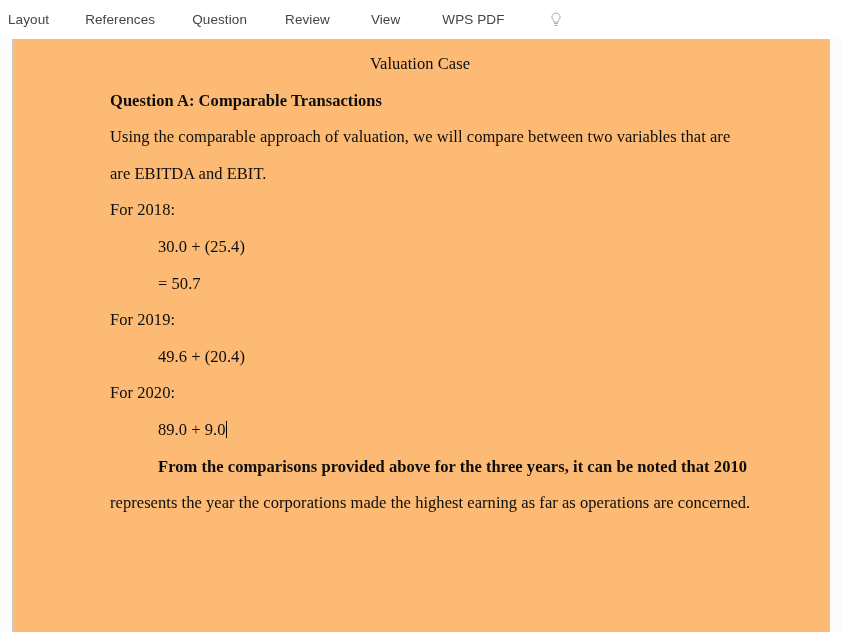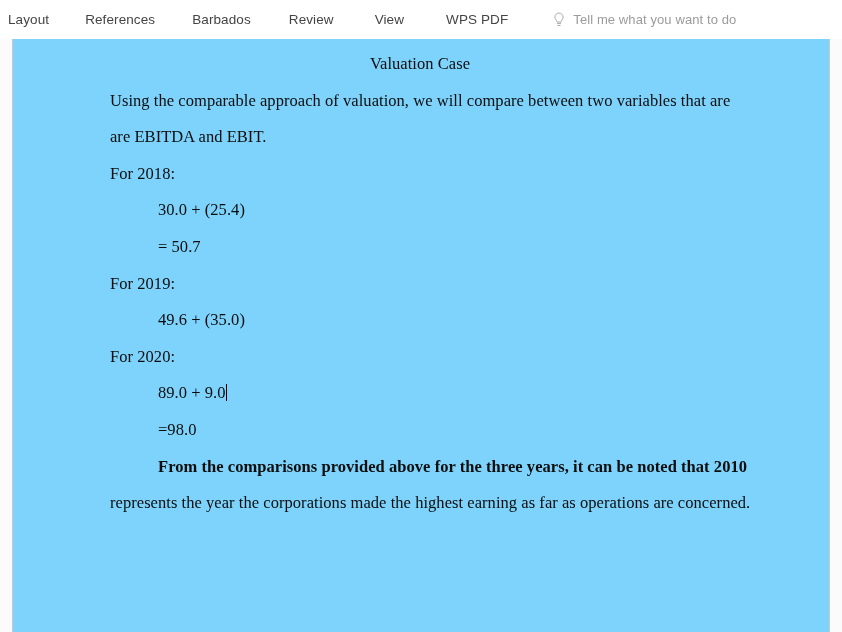--- a/index.html
+++ b/index.html
@@ -79,21 +79,21 @@
     letter-spacing: 0.1px;
   }
 
   
   .page-surface {
     position: absolute;
     left: 0;
     top: 39px;
     width: 842px;
     height: 593px;
-    background: #7dd3fc;
+    background: #fdba74;
     overflow: hidden;
   }
 
   
   .page-edge {
     position: absolute;
     top: 0;
     width: 1px;
     height: 593px;
     background: #c9c9cc;
@@ -162,65 +162,64 @@
   }
 </style>
 </head>
 <body>
 
 <div id="app">
 
   <div class="ribbon-tabs">
     <div class="ribbon-tab tab-layout">Layout</div>
     <div class="ribbon-tab tab-references">References</div>
-    <div class="ribbon-tab tab-mailings">Barbados</div>
+    <div class="ribbon-tab tab-mailings">Question</div>
     <div class="ribbon-tab tab-review">Review</div>
     <div class="ribbon-tab tab-view">View</div>
     <div class="ribbon-tab tab-wpspdf">WPS PDF</div>
 
     <div class="tellme">
       <span class="tellme-icon">
         <svg width="14" height="16" viewBox="0 0 14 16" fill="none" xmlns="http://www.w3.org/2000/svg">
           <path d="M7 1.1c-2.3 0-4.1 1.8-4.1 4.0 0 1.35 0.66 2.3 1.35 3.1
                    0.42 0.49 0.7 0.86 0.7 1.35v0.5h4.1v-0.5c0-0.49 0.28-0.86
                    0.7-1.35 0.69-0.8 1.35-1.75 1.35-3.1 0-2.2-1.8-4.0-4.1-4.0z" stroke="#a6a6a6" stroke-width="0.95" fill="none"></path>
           <path d="M5.3 11.6h3.4" stroke="#a6a6a6" stroke-width="0.95" stroke-linecap="round"></path>
           <path d="M5.9 13.5h2.2" stroke="#a6a6a6" stroke-width="0.95" stroke-linecap="round"></path>
         </svg>
       </span>
-      <span class="tellme-text">Tell me what you want to do</span>
     </div>
   </div>
 
   <div class="page-surface">
 
     <div class="page-outside page-outside-left"></div>
     <div class="page-outside page-outside-right"></div>
     <div class="page-edge page-edge-left"></div>
     <div class="page-edge page-edge-right"></div>
 
     <div class="doc-body">
       <div class="doc-text">
 
         <div class="doc-line doc-title">Valuation Case</div>
 
+        <div class="doc-line doc-heading">Question A: Comparable Transactions</div>
 
         <div class="doc-line">Using the comparable approach of valuation, we will compare between two variables that are</div>
         <div class="doc-line">are EBITDA and EBIT.</div>
 
         <div class="doc-line">For 2018:</div>
         <div class="doc-line indent-1">30.0 + (25.4)</div>
         <div class="doc-line indent-1">= 50.7</div>
 
         <div class="doc-line">For 2019:</div>
-        <div class="doc-line indent-1">49.6 + (35.0)</div>
+        <div class="doc-line indent-1">49.6 + (20.4)</div>
 
         <div class="doc-line">For 2020:</div>
         <div class="doc-line indent-1"><span>89.0 + 9.0</span><span class="caret"></span></div>
-        <div class="doc-line indent-1">=98.0</div>
 
         <div class="doc-line indent-first">From the comparisons provided above for the three years, it can be noted that 2010</div>
         <div class="doc-line">represents the year the corporations made the highest earning as far as operations are concerned.</div>
 
       </div>
     </div>
   </div>
 
 </div>
 

